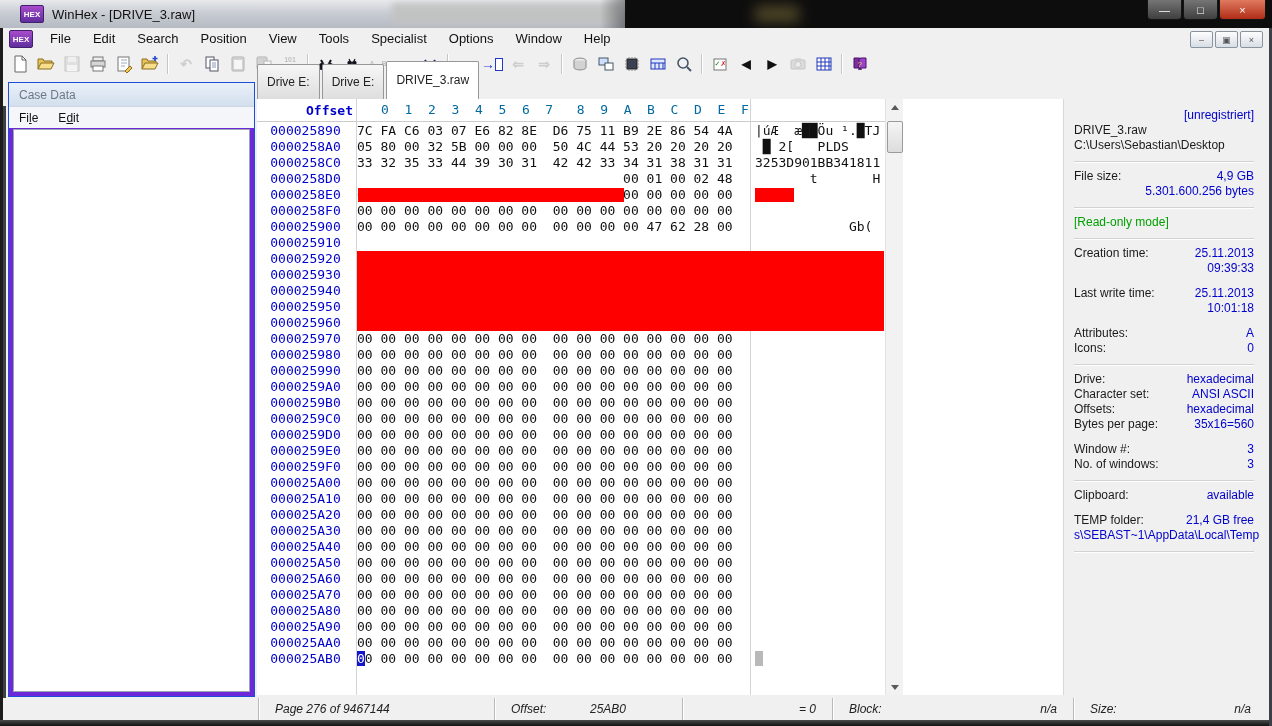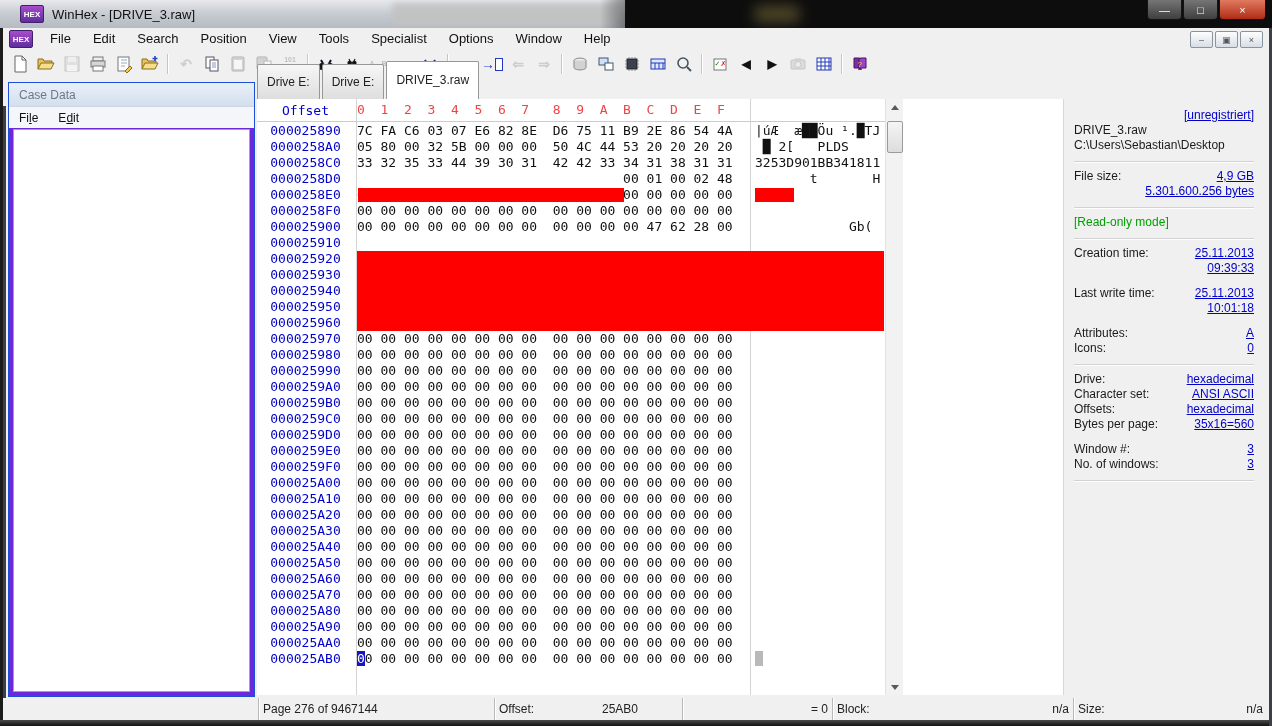--- a/index.html
+++ b/index.html
@@ -67,49 +67,49 @@
   #hexarea{left:257px;top:99px;width:628px;height:596px;background:#fff;overflow:hidden;
       font-family:"DejaVu Sans Mono",monospace;font-size:13px;}
   .vline{position:absolute;top:0;height:100%;width:1px;background:#d4d4d4;}
   #hexhead{position:absolute;left:0;top:0;width:100%;height:22px;display:flex;color:#0000cc;
       border-bottom:1px solid #cccccc;align-items:center;}
   #hexrows{position:absolute;left:0;top:24px;width:100%;}
   .hxrow{display:flex;height:16px;line-height:16px;}
   .off{width:97px;flex:none;text-align:center;color:#0000cc;}
   pre.hx{margin:0 0 0 3px;width:390px;flex:none;white-space:pre;font:inherit;line-height:16px;color:#111;}
   pre.as{margin:0 0 0 8px;flex:none;white-space:pre;font:inherit;line-height:16px;color:#111;}
-  #hexhead .off{font-weight:normal;}
-  #hexhead pre.hx{color:#ef4444;}
+  #hexhead .off{font-weight:bold;padding-left:24px;}
+  #hexhead pre.hx{color:#0369a1;}
   .cursor{background:#1414cc;color:#fff;}
   .acursor{background:#b9b9b9;color:#b9b9b9;}
   .red{position:absolute;background:#fe0000;}
 
   
   #vscroll{left:885px;top:99px;width:17px;height:596px;background:#f2f2f2;border-left:1px solid #e2e2e2;}
   .sarrow{position:absolute;left:1px;width:15px;height:16px;display:flex;align-items:center;justify-content:center;}
   .tri-up{width:0;height:0;border-left:4px solid transparent;border-right:4px solid transparent;border-bottom:5px solid #5a5a5a;}
   .tri-dn{width:0;height:0;border-left:4px solid transparent;border-right:4px solid transparent;border-top:5px solid #5a5a5a;}
   #sthumb{position:absolute;left:1px;top:22px;width:14px;height:30px;background:linear-gradient(#f5f5f5,#dcdcdc);
       border:1px solid #9a9a9a;border-radius:2px;}
   #whitegap{left:903px;top:99px;width:160px;height:596px;background:#fff;}
 
   
   #infopanel{left:1063px;top:99px;width:201px;height:596px;background:#f0f0f0;border-left:1px solid #d8d8d8;
       font-size:12px;padding:2px 10px 0 10px;box-sizing:border-box;}
   .igroup{padding:7px 0 8px 0;border-bottom:1px solid #d2d2d2;box-shadow:0 1px 0 rgba(255,255,255,.9);}
   .iline{display:flex;line-height:15px;}
   .il{color:#1a1a1a;}
-  .iv{color:#0000cc;margin-left:auto;text-align:right;text-decoration:underline;}
+  .iv{color:#0000cc;margin-left:auto;text-align:right;}
   .green{color:#00a000;}
   .igap{height:10px;}
 
   
   #statusbar{left:3px;top:698px;width:1266px;height:22px;background:#f0f0f0;font-size:12px;color:#222;}
-  .sfield{position:absolute;top:0;height:22px;display:flex;align-items:center;padding:0 4px;
-      border-left:1px solid #b9b9b9;box-shadow:inset 1px 0 0 #fff;box-sizing:border-box;}
+  .sfield{position:absolute;top:0;height:22px;display:flex;align-items:center;padding:0 16px;
+      border-left:1px solid #b9b9b9;box-shadow:inset 1px 0 0 #fff;box-sizing:border-box;font-style:italic;}
   .sfield .sv{margin-left:auto;}
   #bottomband{left:0;top:720px;width:1272px;height:6px;background:linear-gradient(#4a4a4a,#111);}
   #lborder{left:0;top:28px;width:3px;height:698px;background:#3c4046;}
   #rborder{right:0;top:28px;width:3px;height:698px;background:#3c4046;}
 </style>
 </head>
 <body>
 
 <div class="abs" id="titlebar">
   <div class="abs" id="titleplate">
@@ -647,20 +647,34 @@
       <div class="igap"></div>
       <div class="iline">
         <span class="il">Window #:</span>
         <span class="iv">3</span>
       </div>
       <div class="iline">
         <span class="il">No. of windows:</span>
         <span class="iv">3</span>
       </div>
     </div>
+    <div class="igroup">
+      <div class="iline">
+        <span class="il">Clipboard:</span>
+        <span class="iv">available</span>
+      </div>
+      <div class="igap"></div>
+      <div class="iline">
+        <span class="il">TEMP folder:</span>
+        <span class="iv">21,4 GB free</span>
+      </div>
+      <div class="iline">
+        <span class="iv">s\SEBAST~1\AppData\Local\Temp</span>
+      </div>
+    </div>
   </div>
 
 <div class="abs" id="statusbar">
     <div class="sfield" style="left: 255px; width: 236px;">
       <span class="sl">Page 276 of 9467144</span>
     </div>
     <div class="sfield" style="left: 491px; width: 148px;">
       <span class="sl">Offset:</span>
       <span class="sv">25AB0</span>
     </div>

